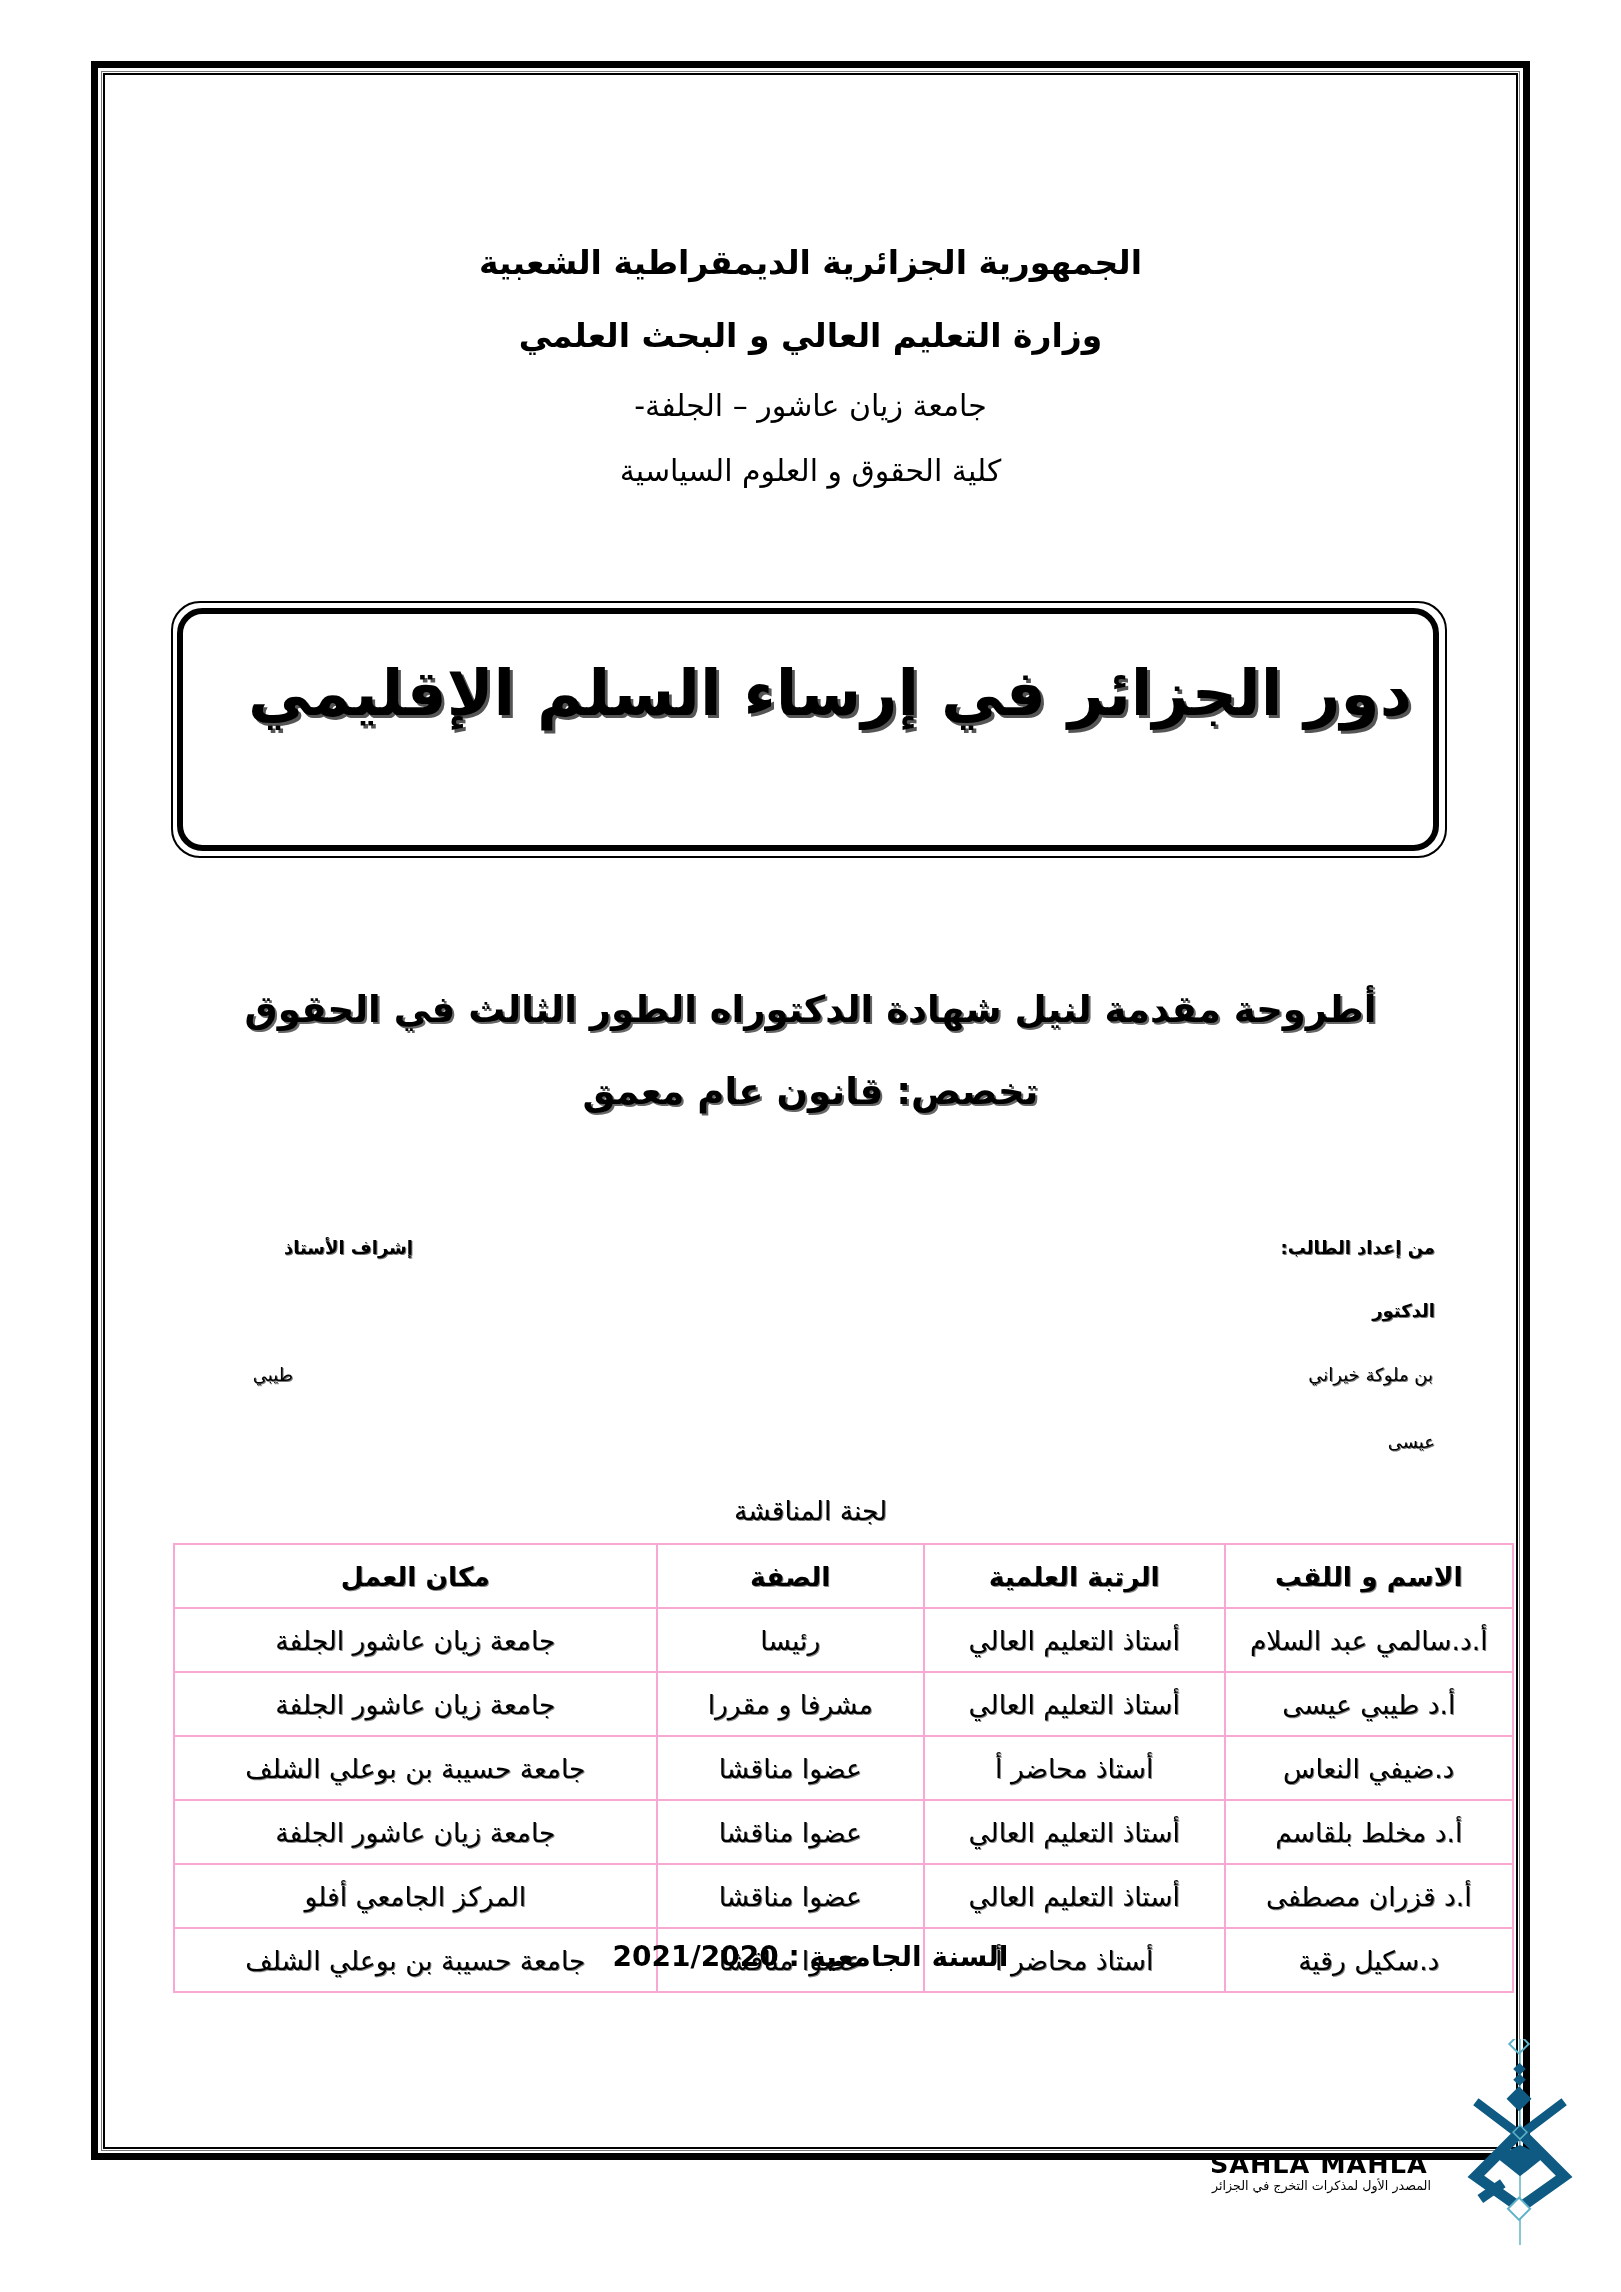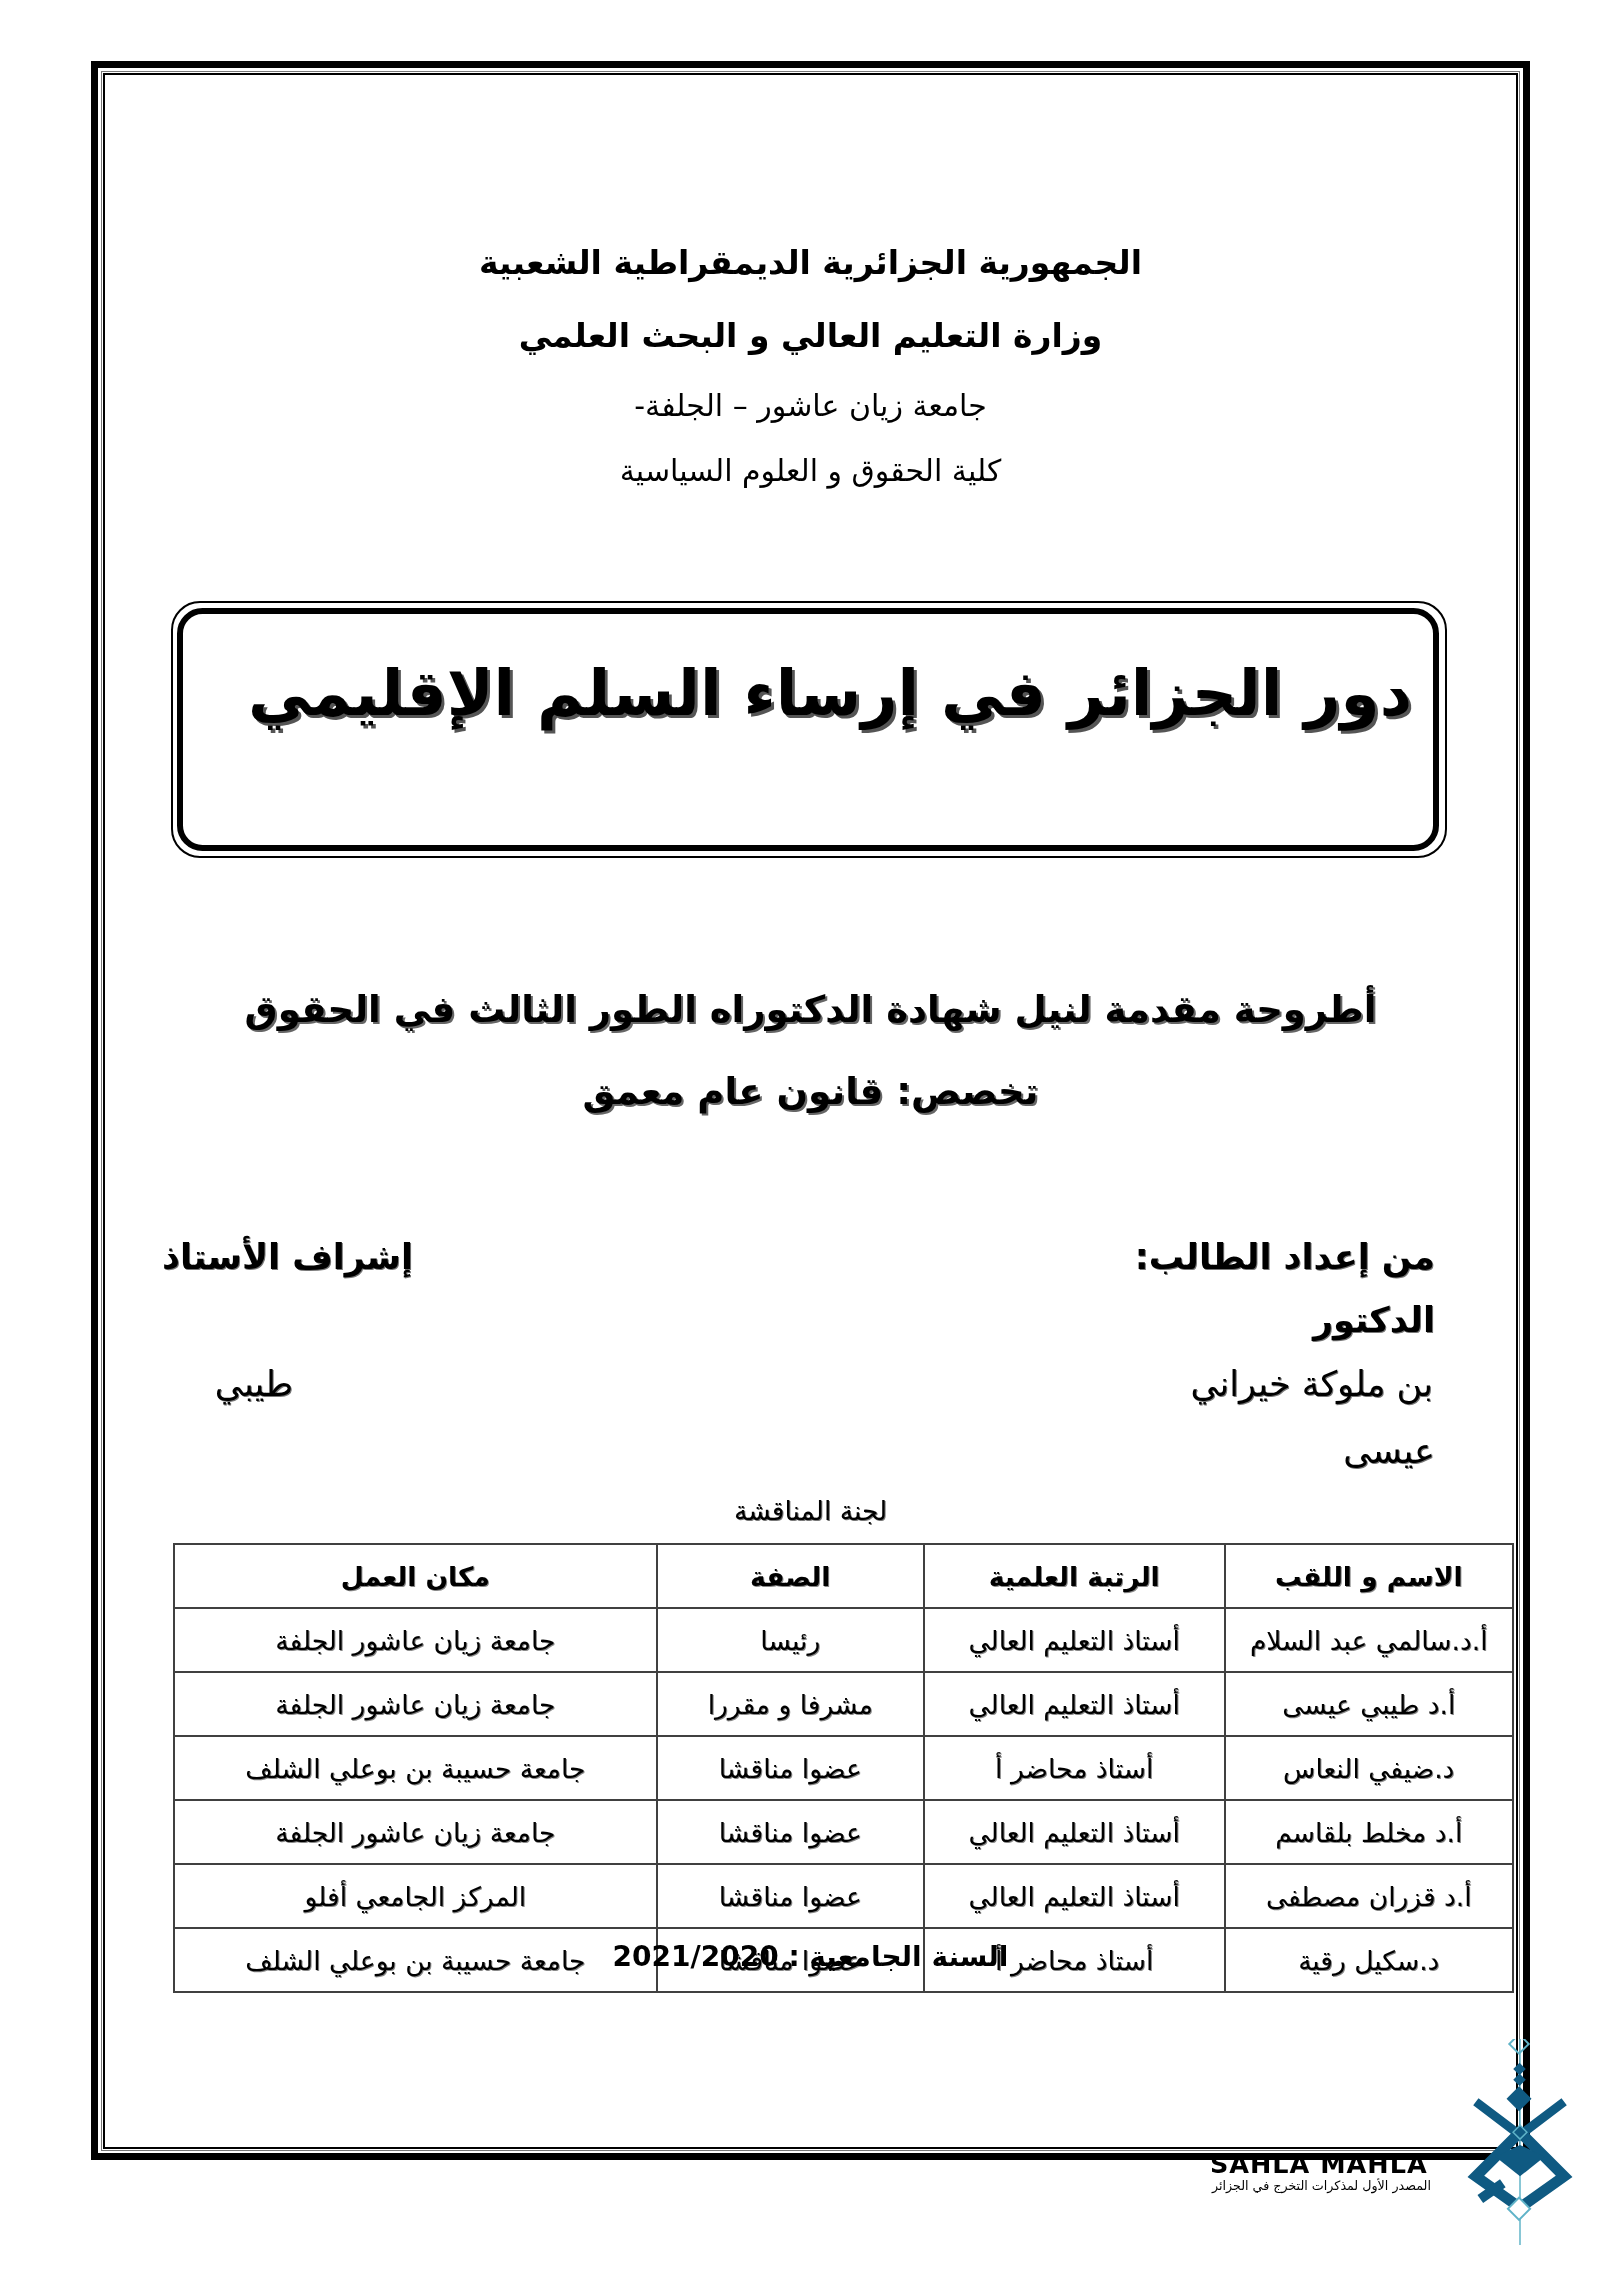--- a/index.html
+++ b/index.html
@@ -85,21 +85,21 @@
       white-space: nowrap;
       text-shadow: 2px 2px 0 #666;
     }
     .d-1 { top: 988px; }
     .d-2 { top: 1070px; }
 
     .info-text {
       position: absolute;
       direction: rtl;
       white-space: nowrap;
-      font-size: 35px;
+      font-size: 18px;
       text-shadow: 1px 1px 0 #777;
     }
     .prepared-label { right: 186px; top: 1237px; font-weight: bold; }
     .supervisor-label { right: 1208px; top: 1237px; font-weight: bold; }
     .doctor-label { right: 186px; top: 1300px; font-weight: bold; }
     .student-name { right: 188px; top: 1364px; text-align: center; }
     .supervisor-name-1 { right: 1328px; top: 1364px; }
     .supervisor-name-2 { right: 186px; top: 1431px; }
 
     .committee-title {
@@ -113,21 +113,21 @@
       text-shadow: 1px 1px 0 #777;
     }
     table.committee {
       position: absolute;
       left: 173px; top: 1543px;
       width: 1341px;
       border-collapse: collapse;
       direction: rtl;
     }
     table.committee th, table.committee td {
-      border: 2px solid #404040;
+      border: 2px solid #f9a8d4;
       text-align: center;
       height: 62px;
       font-size: 26.5px;
       white-space: nowrap;
       padding: 0 5.9px;
       text-shadow: 1px 1px 0 #888;
     }
     table.committee th { font-weight: bold; }
     .col-name { width: 270px; }
     .col-rank { width: 282px; }

